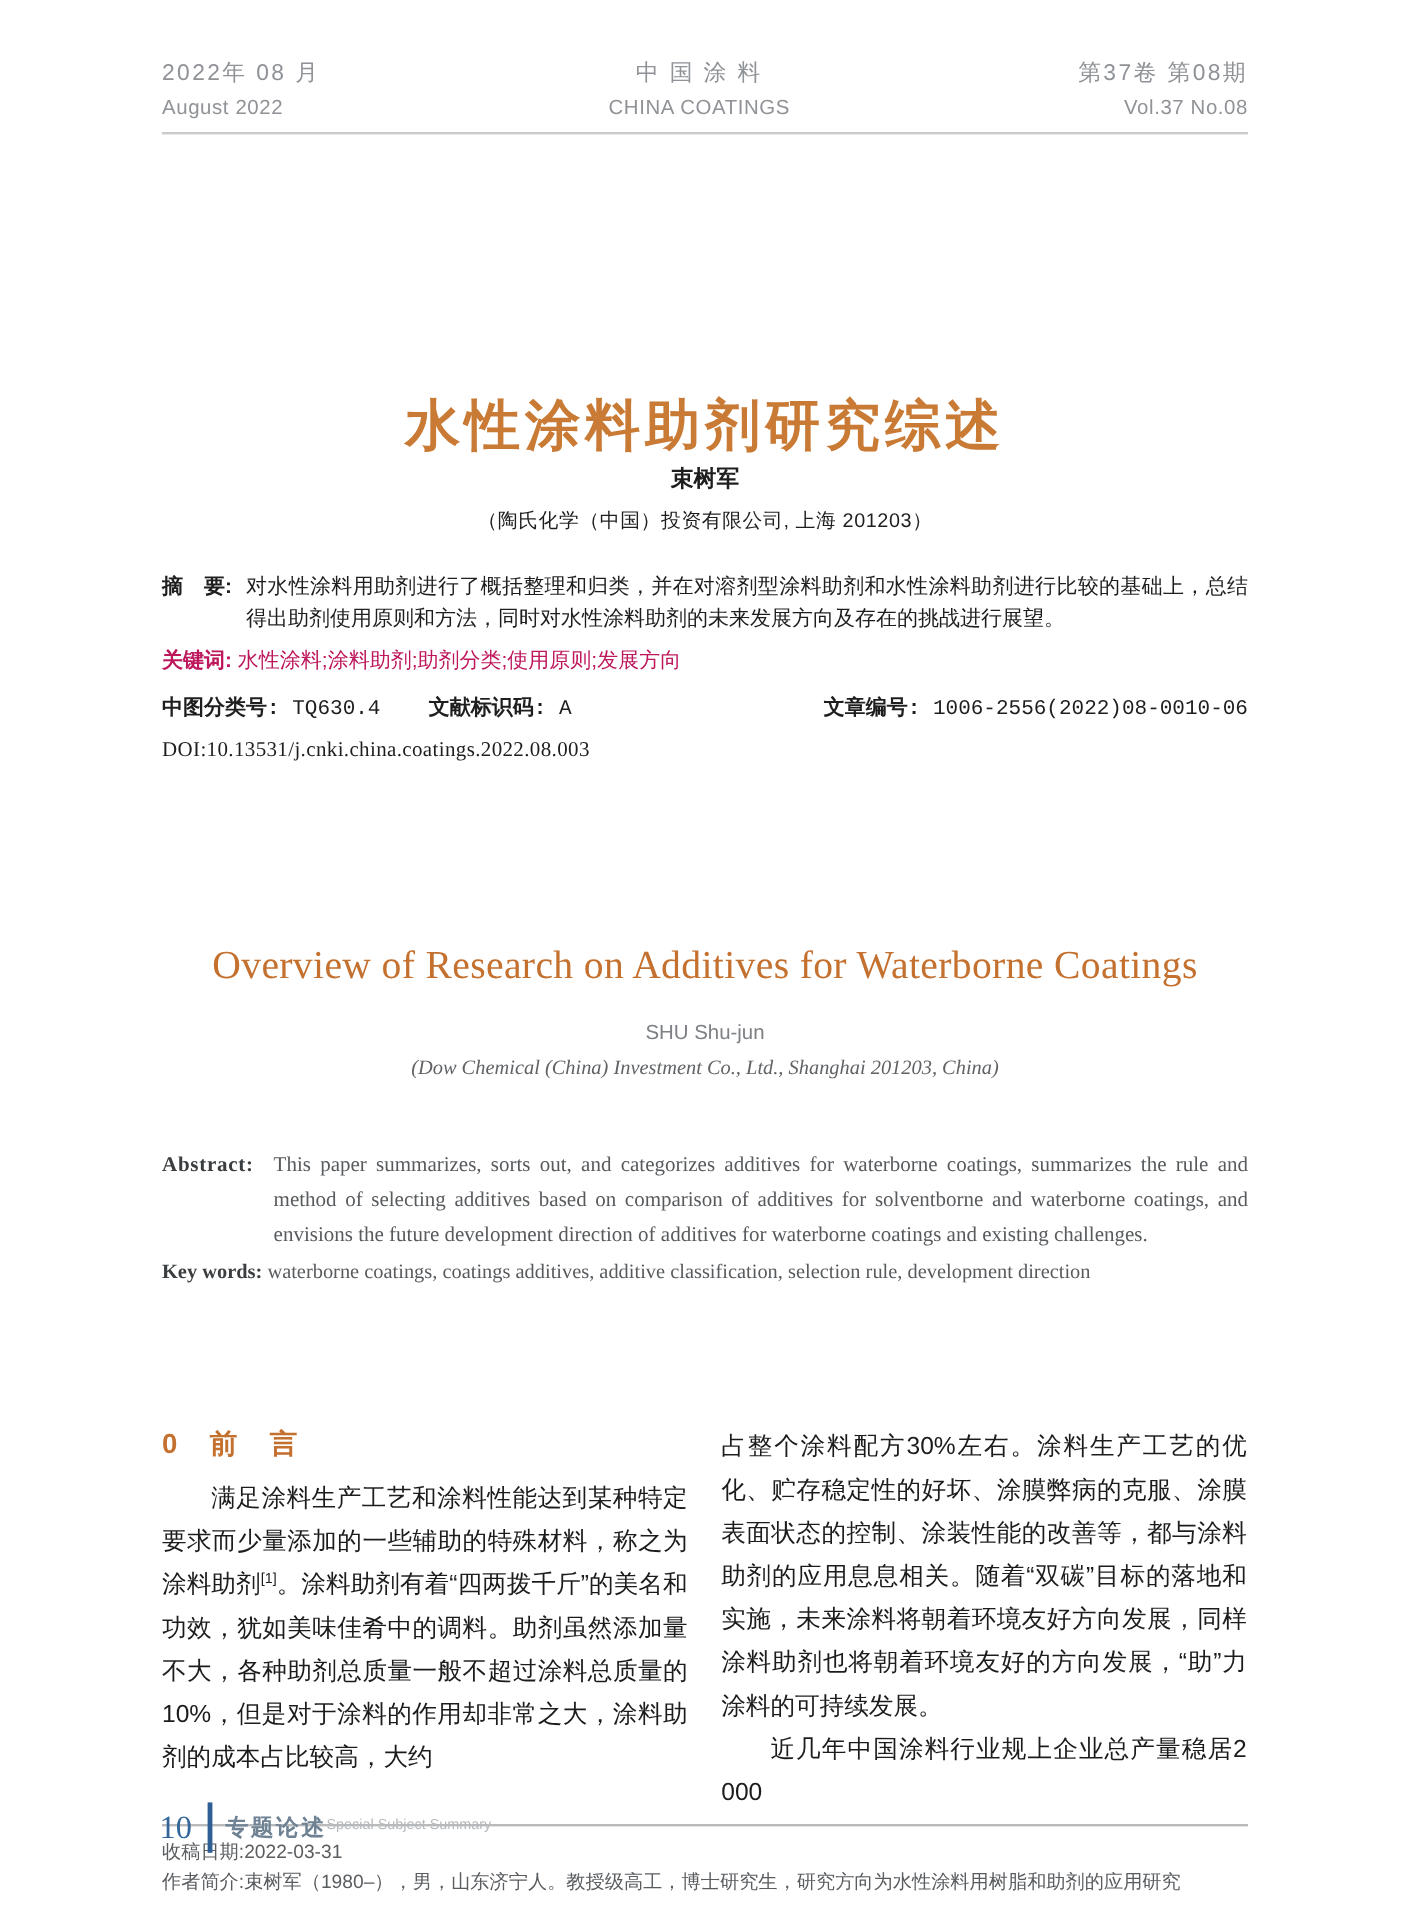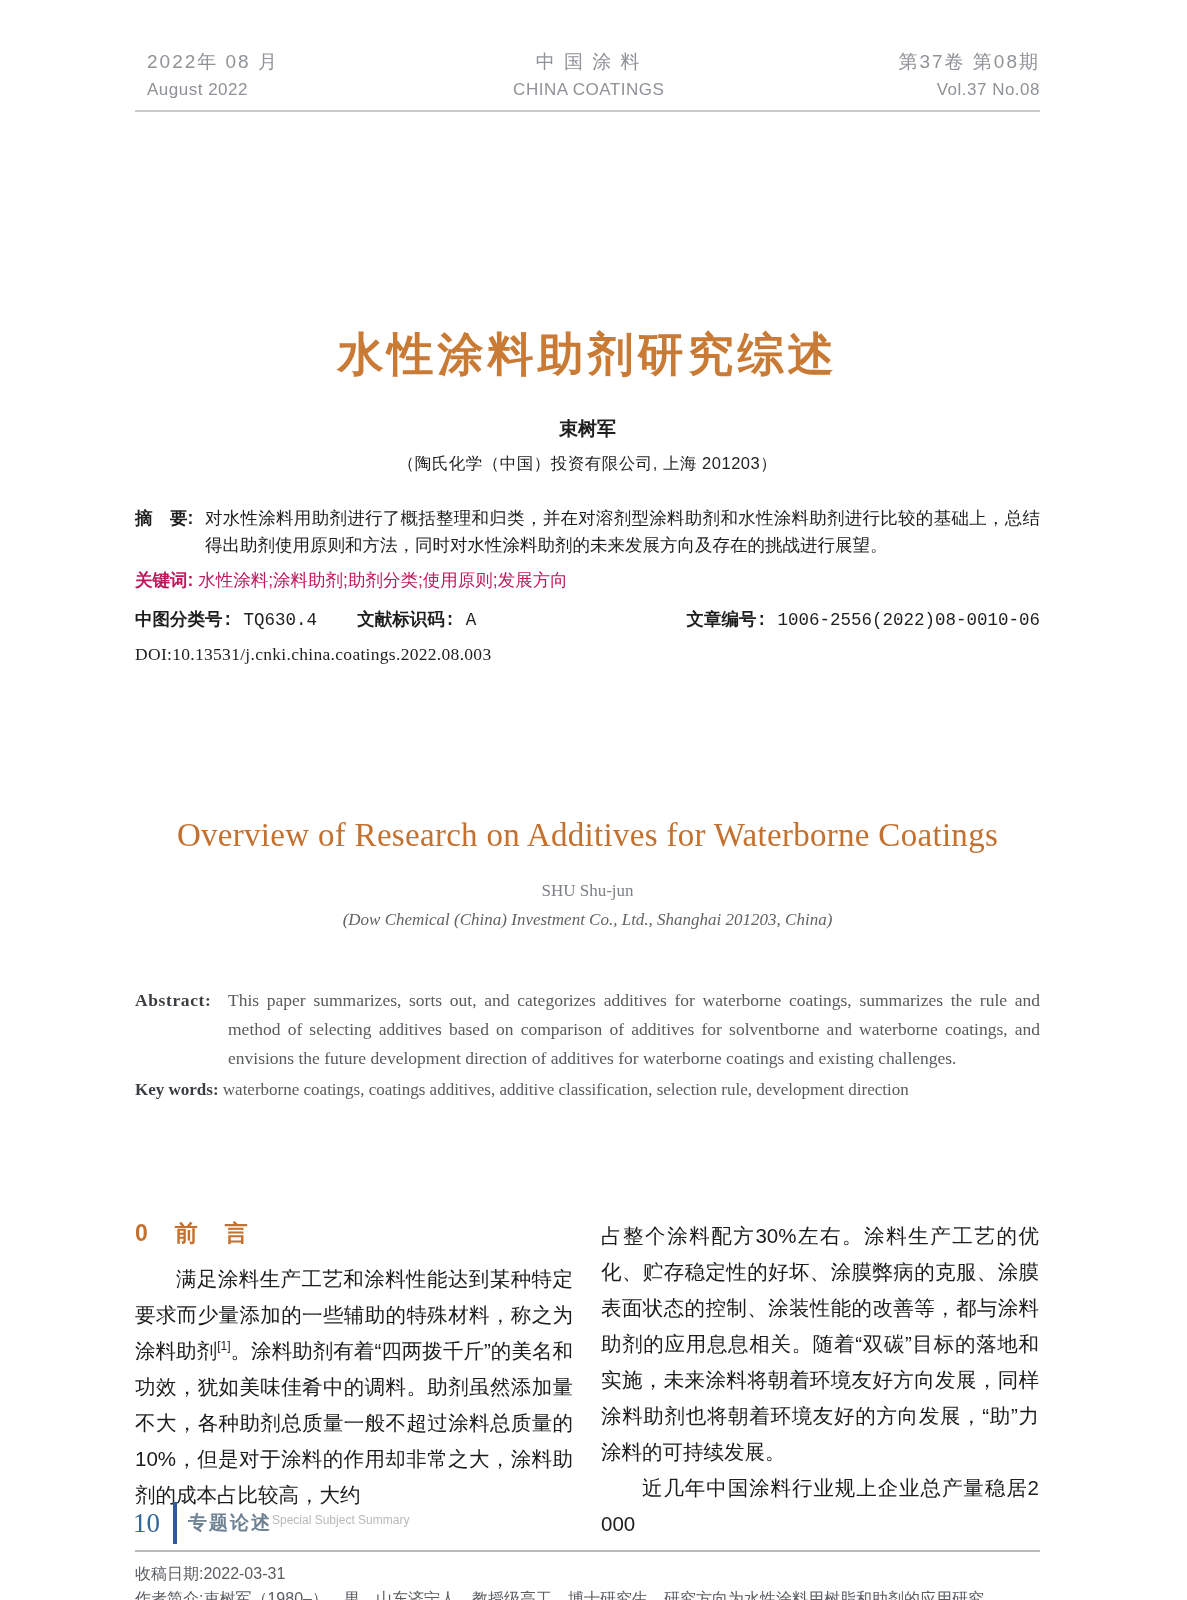--- a/index.html
+++ b/index.html
@@ -17,36 +17,36 @@
     background: #ffffff;
   }
 
   
   .hdr {
     display: flex; justify-content: space-between; align-items: flex-end;
     padding-top: 50px; padding-bottom: 10px;
     border-bottom: 2px solid #c9cbcd;
     color: #8f9296;
   }
-  .hdr-cell { line-height: 1.25; margin-left: 12px; }
+  .hdr-cell { line-height: 1.25; }
   .hdr-cell.center { text-align: center; }
   .hdr-cell.right { text-align: right; }
   .hdr-cn { font-size: 19px; letter-spacing: 2px; margin-bottom: 5px; }
   .hdr-en { font-size: 17px; letter-spacing: 0.5px; }
 
   
   .cn-title {
     margin-top: 212px;
     text-align: center;
     font-size: 46px; font-weight: bold;
     letter-spacing: 4px;
     color: #c97a35;
   }
   .cn-author {
-    margin-top: 30px; text-align: center;
+    text-align: center;
     font-size: 19px; font-weight: 600; color: #1e1e1e;
   }
   .cn-affil {
     margin-top: 11px; text-align: center;
     font-size: 16.5px; color: #1e1e1e; letter-spacing: 0.5px;
   }
 
   
   .cn-abs {
     margin-top: 30px; position: relative; padding-left: 70px;
@@ -67,21 +67,21 @@
     font-size: 17.5px; color: #1e1e1e; letter-spacing: 0.3px;
   }
 
   
   .en-title {
     margin-top: 152px; text-align: center;
     font-family: "Liberation Serif", serif;
     font-size: 33px; font-weight: normal;
     color: #c4702f; letter-spacing: 0.3px;
   }
-  .en-author { margin-top: 27px; text-align: center; font-size: 17px; color: #7d8084; font-family: Liberation Serif, serif; }
+  .en-author { margin-top: 27px; text-align: center; font-size: 17px; color: #7d8084; }
   .en-affil {
     margin-top: 9px; text-align: center;
     font-family: "Liberation Serif", serif; font-style: italic;
     font-size: 17px; color: #606366;
   }
 
   
   .en-abs {
     margin-top: 56px; position: relative; padding-left: 93px;
     font-family: "Liberation Serif", serif;

